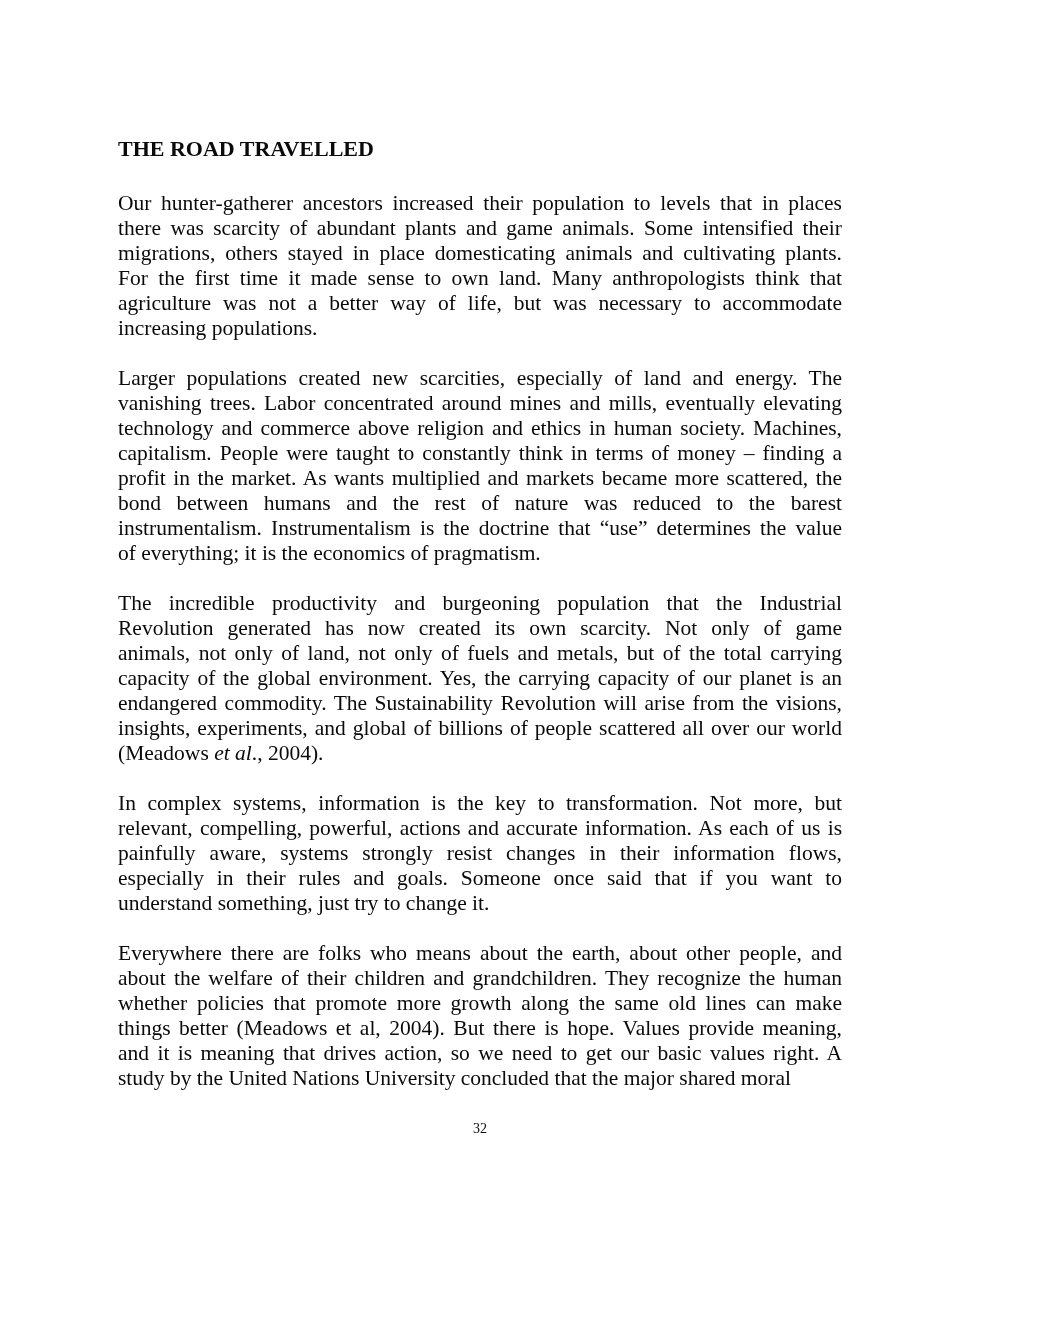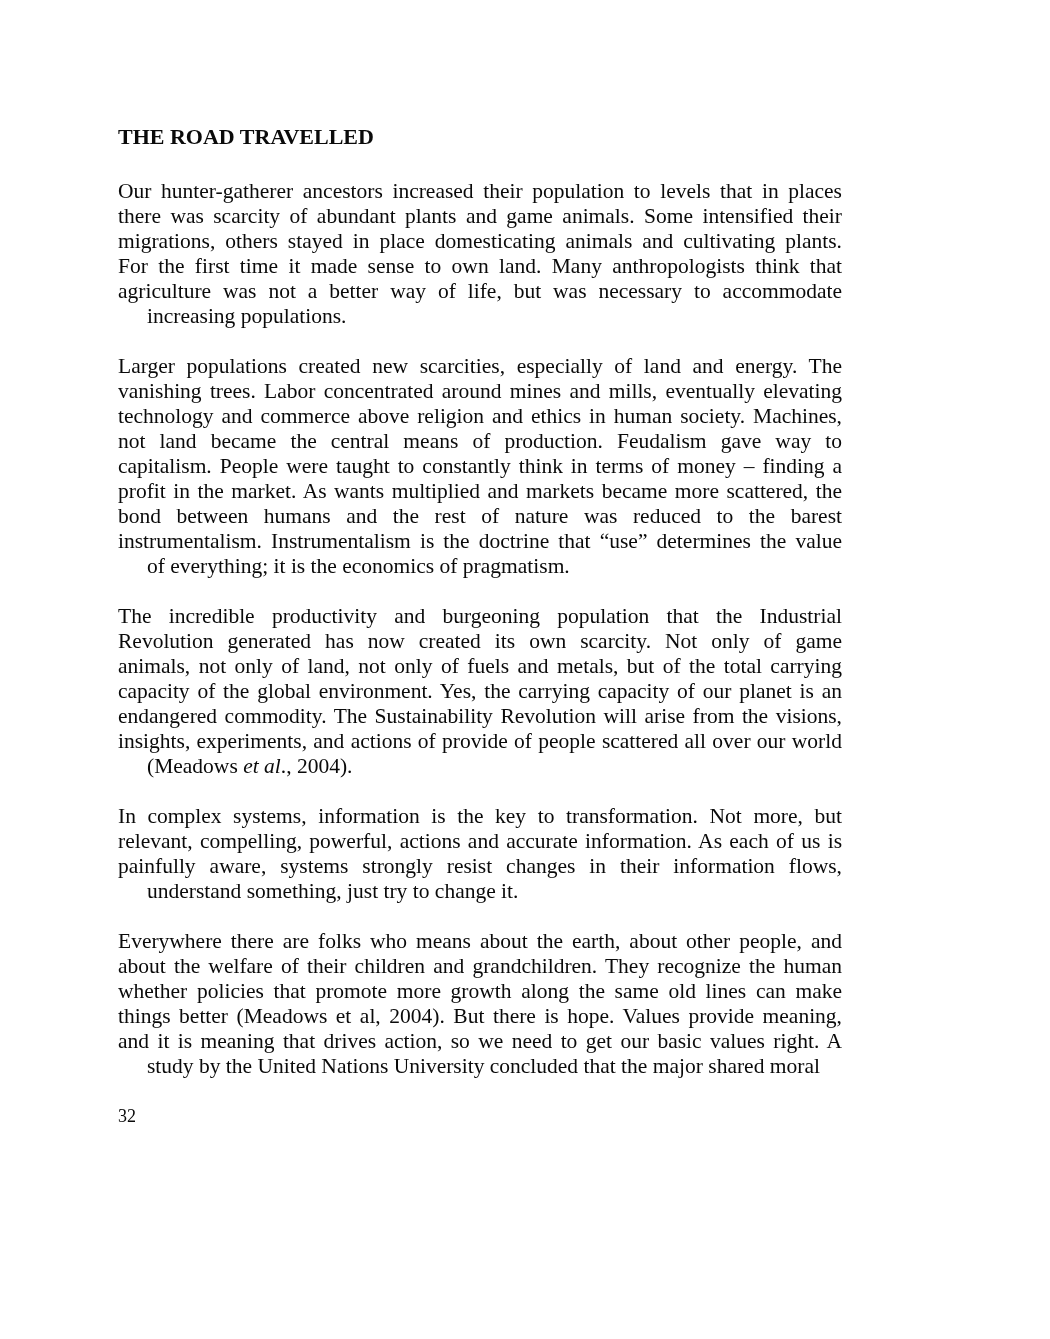--- a/index.html
+++ b/index.html
@@ -16,21 +16,21 @@
     width: 1050px;
     height: 1339px;
     background: #ffffff;
     color: #0a0a0a;
     font-family: "Liberation Serif", "DejaVu Serif", serif;
     overflow: hidden;
   }
   .content {
     position: absolute;
     left: 118px;
-    top: 124px;
+    top: 136px;
     width: 724px;
   }
   .heading {
     font-size: 22px;
     line-height: 25px;
     font-weight: bold;
     margin: 0 0 30px 0;
     text-align: left;
   }
   .paragraph {
@@ -38,27 +38,26 @@
   }
   .line {
     font-size: 21.5px;
     line-height: 25px;
     text-align: justify;
     text-align-last: justify;
     white-space: normal;
   }
   .line.last {
     text-align-last: left;
-    margin-left: 29px;
   }
   .pagenum {
-    font-size: 18px;
+    font-size: 14px;
     line-height: 25px;
     margin-top: 20px;
-    text-align: left;
+    text-align: center;
   }
   i { font-style: italic; }
 </style>
 </head>
 <body>
 
 <div class="page" style="background: rgb(255, 255, 255); color: rgb(10, 10, 10);">
   <div class="content">
     <h1 class="heading">THE ROAD TRAVELLED</h1>
     <div id="paragraphs">
@@ -67,40 +66,40 @@
           <div class="line">there was scarcity of abundant plants and game animals.  Some intensified their</div>
           <div class="line">migrations, others stayed in place domesticating animals and cultivating plants.</div>
           <div class="line">For the first time it made sense to own land.  Many anthropologists think that</div>
           <div class="line">agriculture was not a better way of life, but was necessary to accommodate</div>
           <div class="line last">increasing populations.</div>
         </div>
         <div class="paragraph">
           <div class="line">Larger populations created new scarcities, especially of land and energy. The</div>
           <div class="line">vanishing trees.  Labor concentrated around mines and mills, eventually elevating</div>
           <div class="line">technology and commerce above religion and ethics in human society. Machines,</div>
-          <div class="line">not land became the central means of production.  Feudalism gave way to</div>
           <div class="line">capitalism.  People were taught to constantly think in terms of money – finding a</div>
           <div class="line">profit in the market.  As wants multiplied and markets became more scattered, the</div>
           <div class="line">bond between humans and the rest of nature was reduced to the barest</div>
           <div class="line">instrumentalism.  Instrumentalism is the doctrine that “use” determines the value</div>
           <div class="line last">of everything; it is the economics of pragmatism.</div>
         </div>
         <div class="paragraph">
           <div class="line">The incredible productivity and burgeoning population that the Industrial</div>
           <div class="line">Revolution generated has now created its own scarcity.  Not only of game</div>
           <div class="line">animals, not only of land, not only of fuels and metals, but of the total carrying</div>
           <div class="line">capacity of the global environment.  Yes, the carrying capacity of our planet is an</div>
           <div class="line">endangered commodity. The Sustainability Revolution will arise from the visions,</div>
-          <div class="line">insights, experiments, and actions of provide of people scattered all over our world</div>
+          <div class="line">insights, experiments, and global of billions of people scattered all over our world</div>
           <div class="line last">(Meadows <i>et al</i>., 2004).</div>
         </div>
         <div class="paragraph">
           <div class="line">In complex systems, information is the key to transformation.  Not more, but</div>
           <div class="line">relevant, compelling, powerful, actions and accurate information.  As each of us is</div>
           <div class="line">painfully aware, systems strongly resist changes in their information flows,</div>
+          <div class="line">especially in their rules and goals.  Someone once said that if you want to</div>
           <div class="line last">understand something, just try to change it.</div>
         </div>
         <div class="paragraph">
           <div class="line">Everywhere there are folks who means about the earth, about other people, and</div>
           <div class="line">about the welfare of their children and grandchildren.  They recognize the human</div>
           <div class="line">whether policies that promote more growth along the same old lines can make</div>
           <div class="line">things better (Meadows et al, 2004).  But there is hope. Values provide meaning,</div>
           <div class="line">and it is meaning that drives action, so we need to get our basic values right.  A</div>
           <div class="line last">study by the United Nations University concluded that the major shared moral</div>
         </div>

